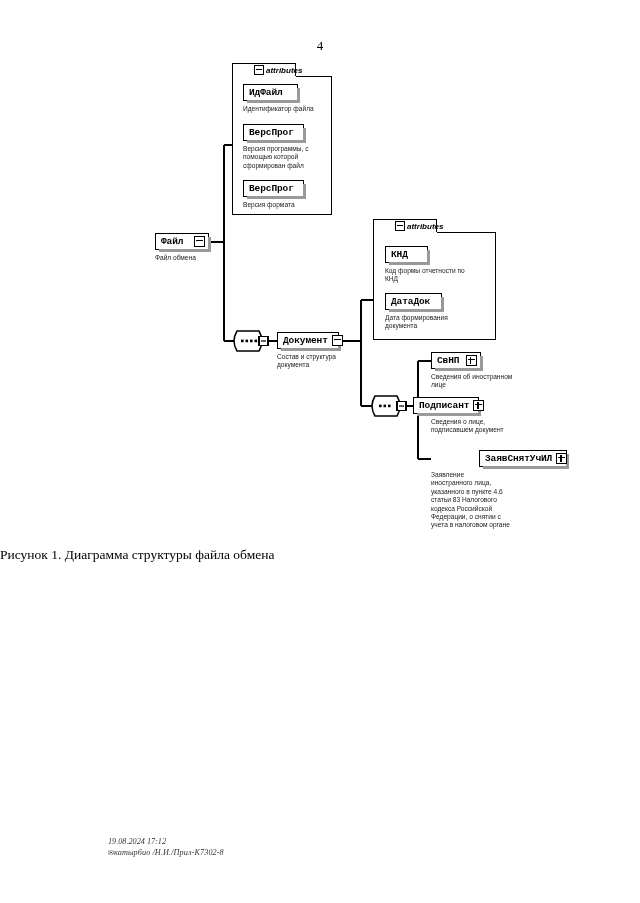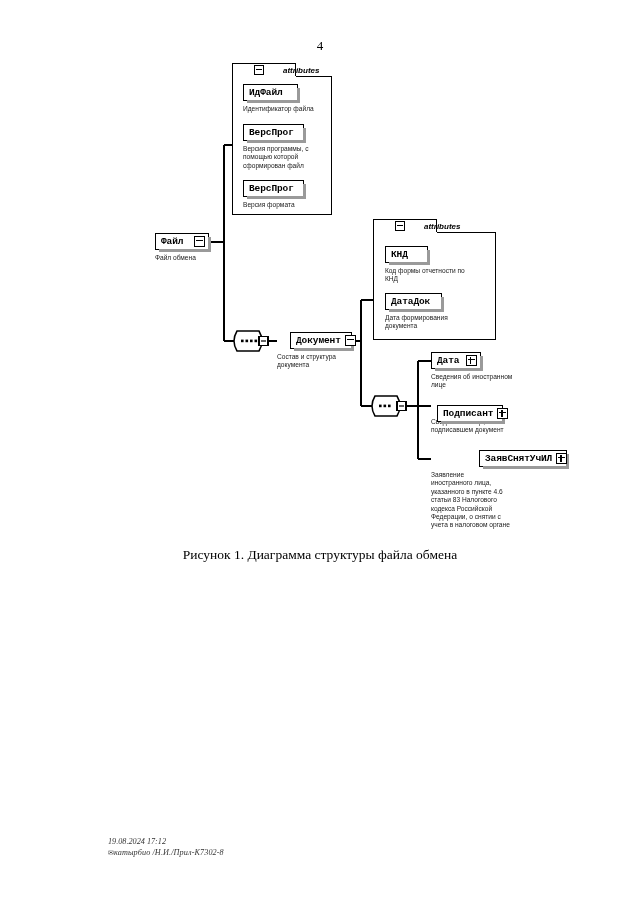--- a/index.html
+++ b/index.html
@@ -123,21 +123,21 @@
   }
   .attrtab {
     position: absolute;
     box-sizing: border-box;
     border: 1.1px solid #000;
     border-bottom: none;
     background: #fff;
     height: 13px;
     display: flex;
     align-items: center;
-    gap: 19px;
+    gap: 2px;
     padding: 0 5px 0 21px;
     font-family: "Liberation Sans", sans-serif;
     font-size: 8px;
     font-style: italic;
     font-weight: bold;
     z-index: 3;
     justify-content: space-between;
   }
   .attrtab .minus {
     width: 8px; height: 8px;
@@ -149,21 +149,21 @@
     position: absolute;
     left: 1px; right: 1px; top: 2.5px;
     height: 1.1px;
     background: #000;
   }
   
   .fig-caption {
     position: absolute;
     left: 0; right: 0;
     top: 547px;
-    text-align: center;
+    text-align: left;
     font-family: "Liberation Serif", serif;
     font-size: 13.5px;
   }
   
   .footer {
     position: absolute;
     left: 108px;
     top: 836px;
     font-family: "Liberation Serif", serif;
     font-style: italic;
@@ -297,40 +297,40 @@
     </div>
     <div class="cap" style="left:385px; top:267px; width:105px; white-space:pre-line;">Код формы отчетности по
 КНД</div>
 
     <div class="node shadow" style="left:385px; top:293px; width:57px;">
       <span class="lbl">ДатаДок</span>
     </div>
     <div class="cap" style="left:385px; top:314px; width:105px; white-space:pre-line;">Дата формирования
 документа</div>
 
-    <div class="node shadow" style="left:290px; top:332px; width:62px;align-items:center;">
+    <div class="node shadow" style="left:277px; top:332px; width:62px;align-items:center;">
       <span class="lbl">Документ</span>
       <span class="pmbox">
           <i class="h"></i>
         </span>
     </div>
     <div class="cap" style="left:277px; top:353px; width:80px; white-space:pre-line;">Состав и структура
 документа</div>
 
     <div class="node shadow" style="left:431px; top:352px; width:50px;">
-      <span class="lbl">Дата</span>
+      <span class="lbl">СвНП</span>
       <span class="pmbox">
           <i class="h"></i>
           <i class="v"></i>
         </span>
     </div>
     <div class="cap" style="left:431px; top:373px; width:100px; white-space:pre-line;">Сведения об иностранном
 лице</div>
 
-    <div class="node shadow" style="left:437px; top:397px; width:66px;margin-top:8px;">
+    <div class="node shadow" style="left:413px; top:397px; width:66px;">
       <span class="lbl">Подписант</span>
       <span class="pmbox">
           <i class="h"></i>
           <i class="v"></i>
         </span>
     </div>
     <div class="cap" style="left:431px; top:418px; width:100px; white-space:pre-line;">Сведения о лице,
 подписавшем документ</div>
 
     <div class="node shadow" style="left:431px; top:450px; width:88px;margin-left:48px;">

